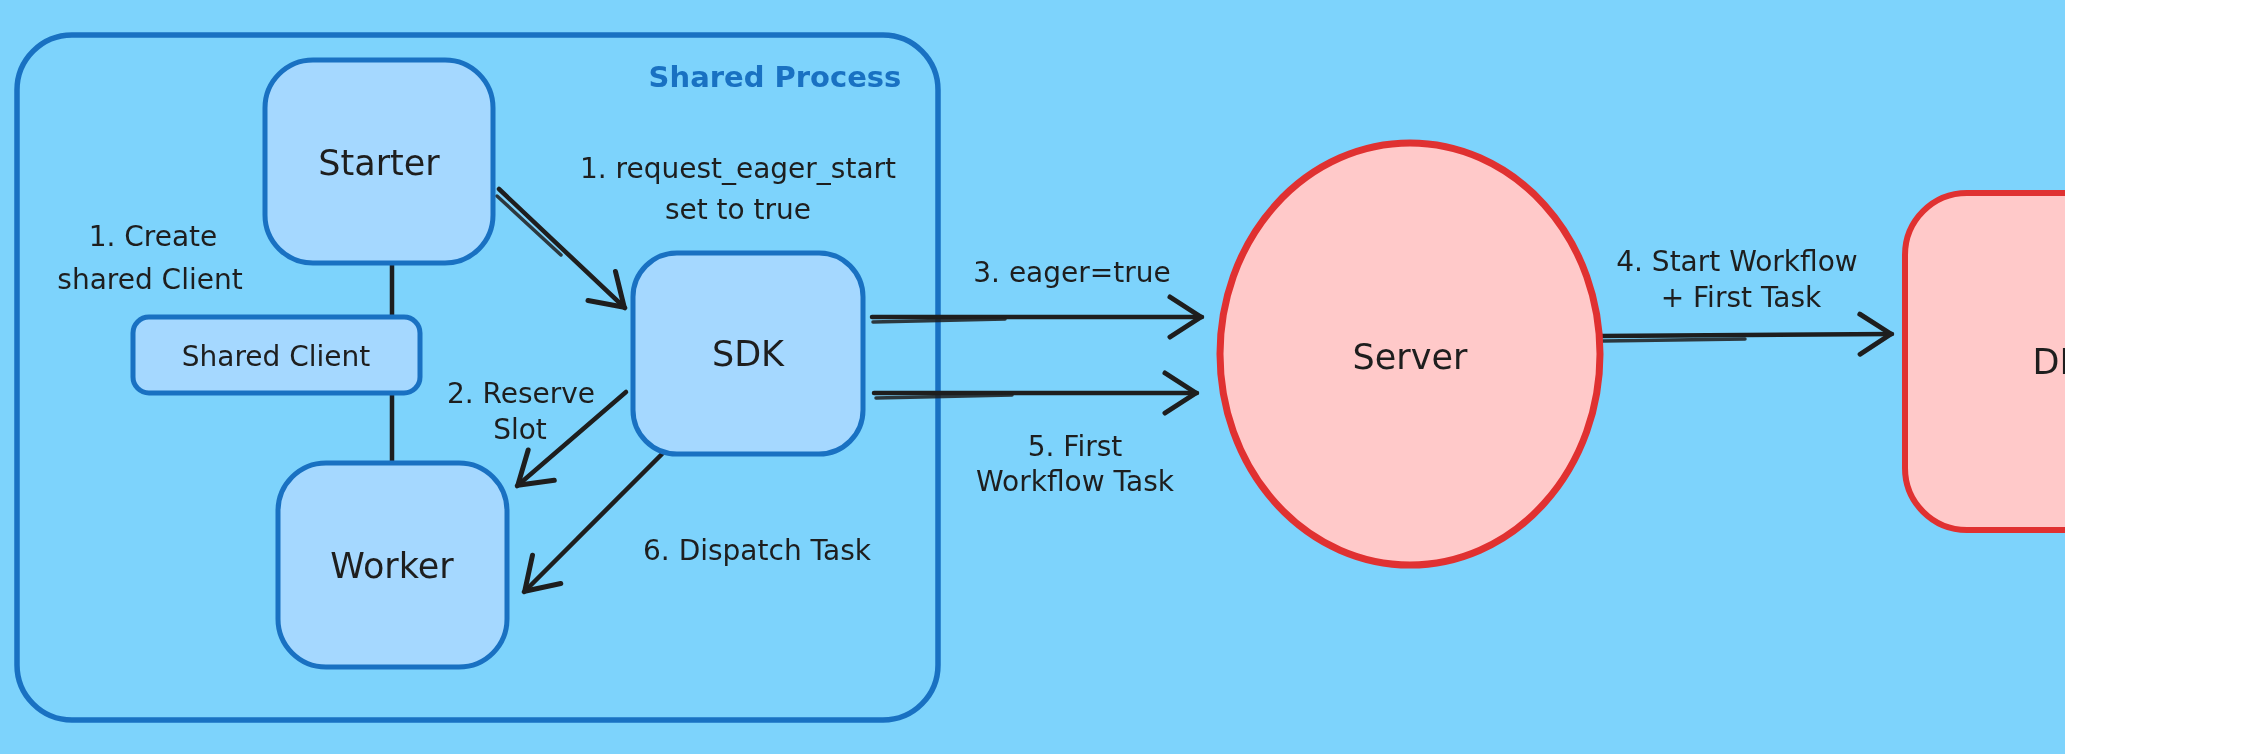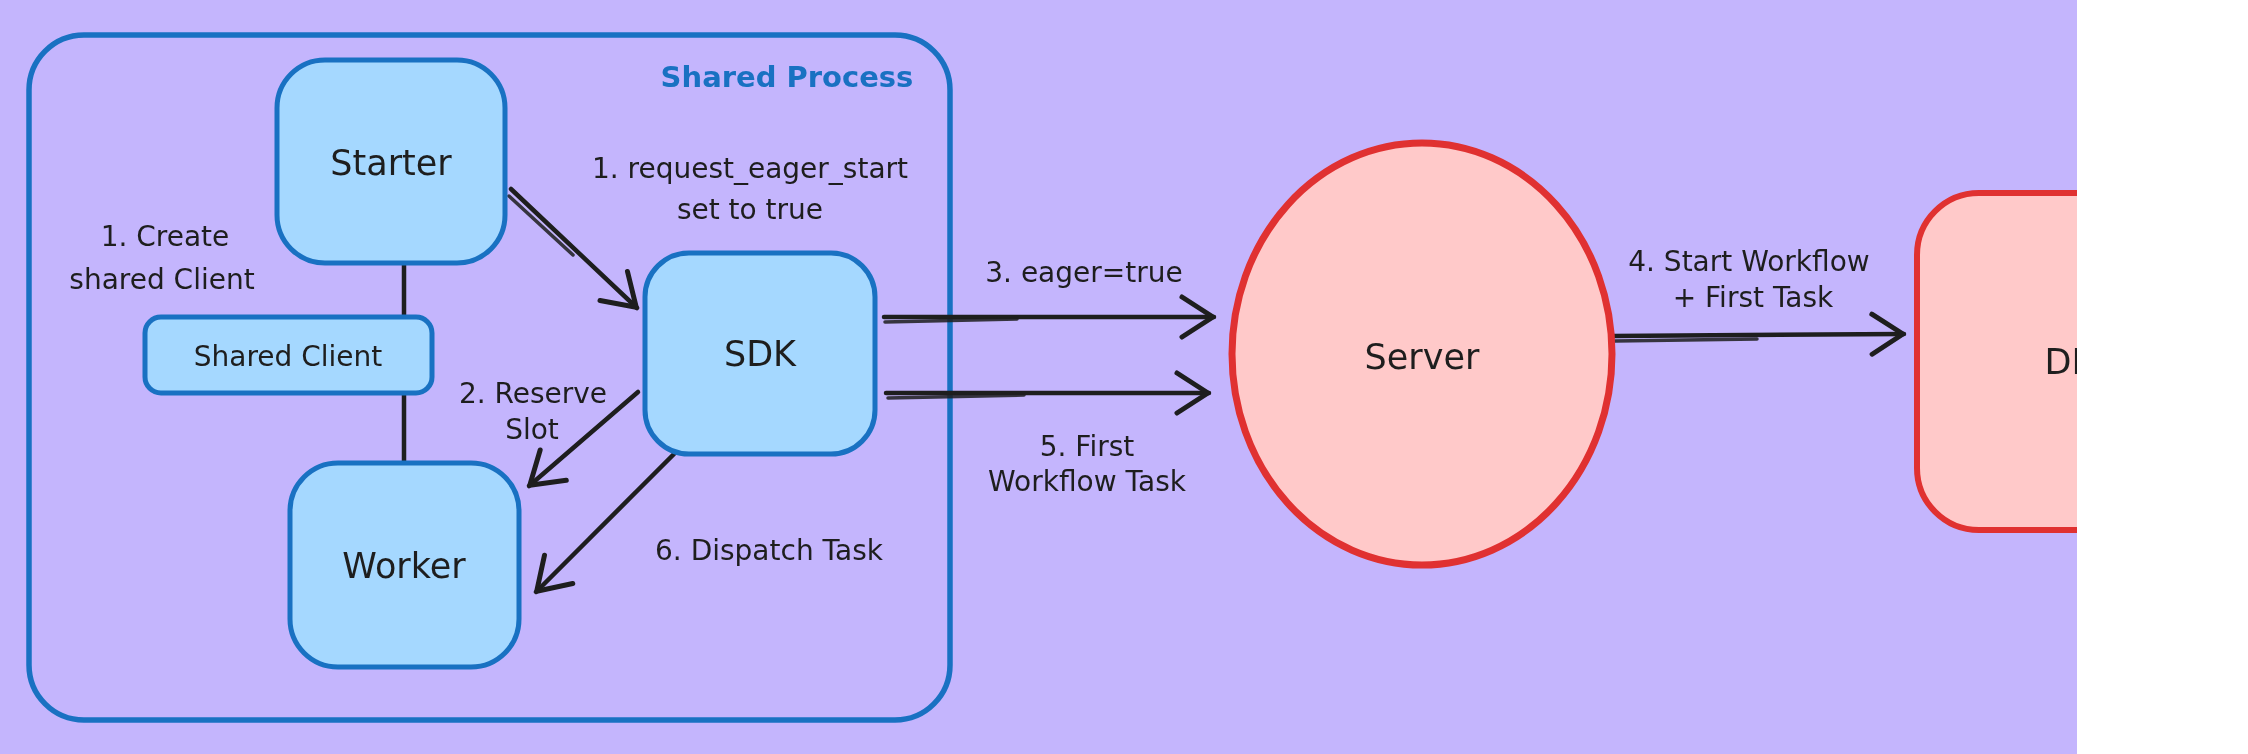--- a/index.html
+++ b/index.html
@@ -4,23 +4,22 @@
 <style>
   html, body {
     margin: 0;
     padding: 0;
     background: #ffffff;
   }
   .stage {
     width: 2065px;
     height: 754px;
     position: relative;
-    background: #c4b5fd;
+    background: #7dd3fc;
     overflow: hidden;
-    padding-left: 12px;
   }
   svg {
     display: block;
   }
   text {
     font-family: "DejaVu Sans", "Liberation Sans", sans-serif;
     dominant-baseline: central;
     text-anchor: middle;
   }
   .node-label   { font-size: 35px; }

